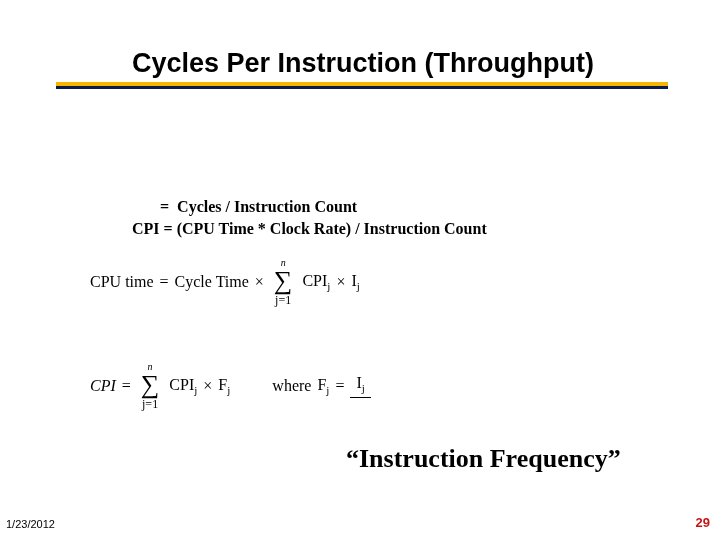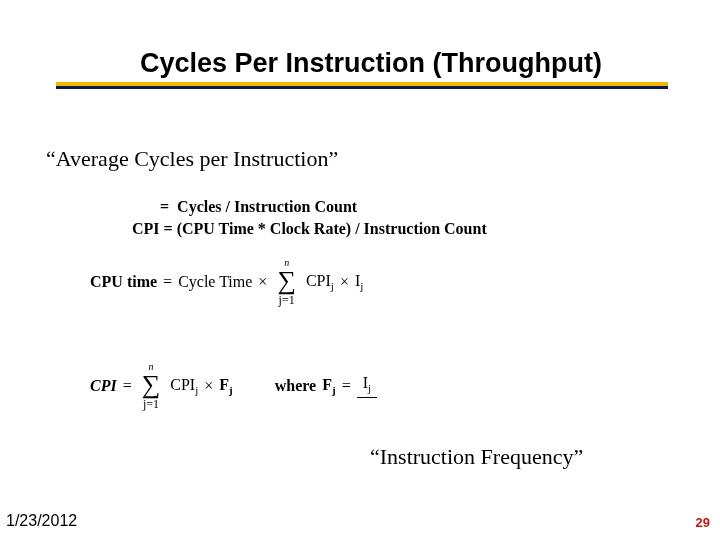--- a/index.html
+++ b/index.html
@@ -14,21 +14,21 @@
     overflow: hidden;
   }
   .slide {
     position: relative;
     width: 720px;
     height: 540px;
   }
   .title-wrap {
     position: absolute;
     top: 48px;
-    left: 76px;
+    left: 68px;
     width: 590px;
   }
   .title {
     font-size: 27px;
     font-weight: bold;
     color: #000;
     text-align: center;
     white-space: nowrap;
   }
   .underline-yellow {
@@ -103,29 +103,28 @@
   }
   .frac .num { padding: 0 6px 2px 6px; }
   .frac .bar { width: 100%; height: 1px; background: #000; }
   .frac .den { padding: 2px 6px 0 6px; }
   .sub { font-size: 11px; vertical-align: sub; }
   .instr-freq {
     position: absolute;
     top: 444px;
     left: 346px;
     font-family: "Comic Sans MS", "Comic Sans", cursive;
-    font-size: 22px;
-    font-weight: normal;
-    margin-left: 24px;
+    font-size: 26px;
+    font-weight: bold;
   }
   .footer-date {
     position: absolute;
     bottom: 10px;
     left: 6px;
-    font-size: 16px;
+    font-size: 11px;
     font-family: Arial, Helvetica, sans-serif;
   }
   .footer-center {
     position: absolute;
     bottom: 10px;
     left: 0;
     width: 720px;
     text-align: center;
     font-size: 13px;
     font-weight: bold;
@@ -135,34 +134,33 @@
   .footer-page {
     position: absolute;
     bottom: 10px;
     right: 10px;
     font-size: 13px;
     font-weight: bold;
     color: #c51414;
     font-family: Arial, Helvetica, sans-serif;
     margin-top: 25px;
   }
-  .bold { font-weight: bold; }
+  .bold { font-weight: normal; }
 </style>
 </head>
 <body>
 
 <div class="slide">
 
   <div class="title-wrap">
     <div class="title">Cycles Per Instruction (Throughput)</div>
   </div>
   <div class="underline-yellow" style="top:82px"></div>
   <div class="underline-navy" style="top:86px"></div>
 
-  <div class="subhead">“Average Cycles per Instruction”</div>
 
   <div class="cpi-def">
     <div>&nbsp;&nbsp;&nbsp;&nbsp;&nbsp;&nbsp;&nbsp;= &nbsp;Cycles / Instruction Count</div>
     <div>CPI = (CPU Time * Clock Rate) / Instruction Count</div>
   </div>
 
   <div class="eq1">
     <span class="bold">CPU time</span>
     <span>=</span>
     <span>Cycle Time</span>

